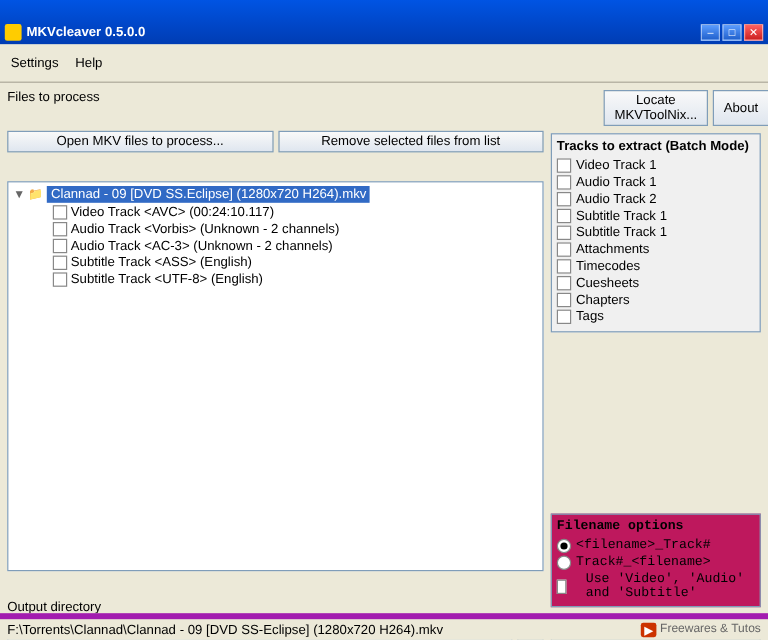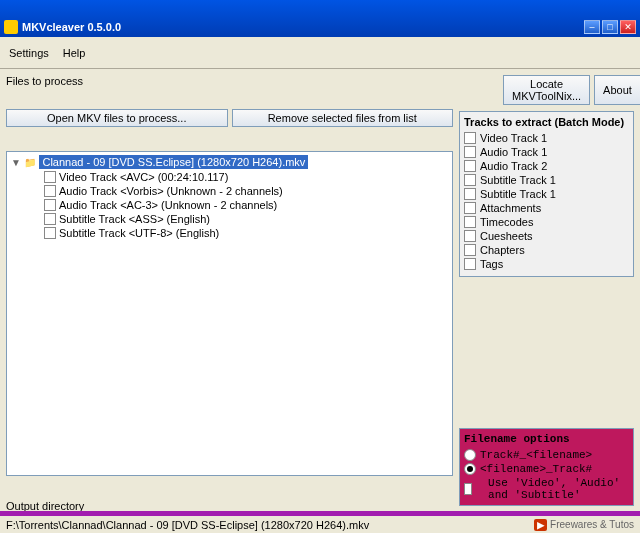--- a/index.html
+++ b/index.html
@@ -464,26 +464,26 @@
         <span class="track-checkbox"></span>
         <span class="track-label">Tags</span>
       </div>
     </div>
 
     <div class="spacer-box"></div>
 
     <div class="filename-options">
       <div class="options-label">Filename options</div>
       <div class="radio-item">
+        <span class="radio-dot selected"></span>
+        <span class="radio-label">&lt;filename&gt;_Track#</span>
+      </div>
+      <div class="radio-item">
         <span class="radio-dot"></span>
         <span class="radio-label">Track#_&lt;filename&gt;</span>
-      </div>
-      <div class="radio-item">
-        <span class="radio-dot selected"></span>
-        <span class="radio-label">&lt;filename&gt;_Track#</span>
       </div>
       <div class="checkbox-item">
         <span class="track-checkbox"></span>
         <span class="track-label">Use 'Video', 'Audio' and 'Subtitle'</span>
       </div>
     </div>
 
 
     <button class="btn extract-btn">Extract Tracks !</button>
   </div>

